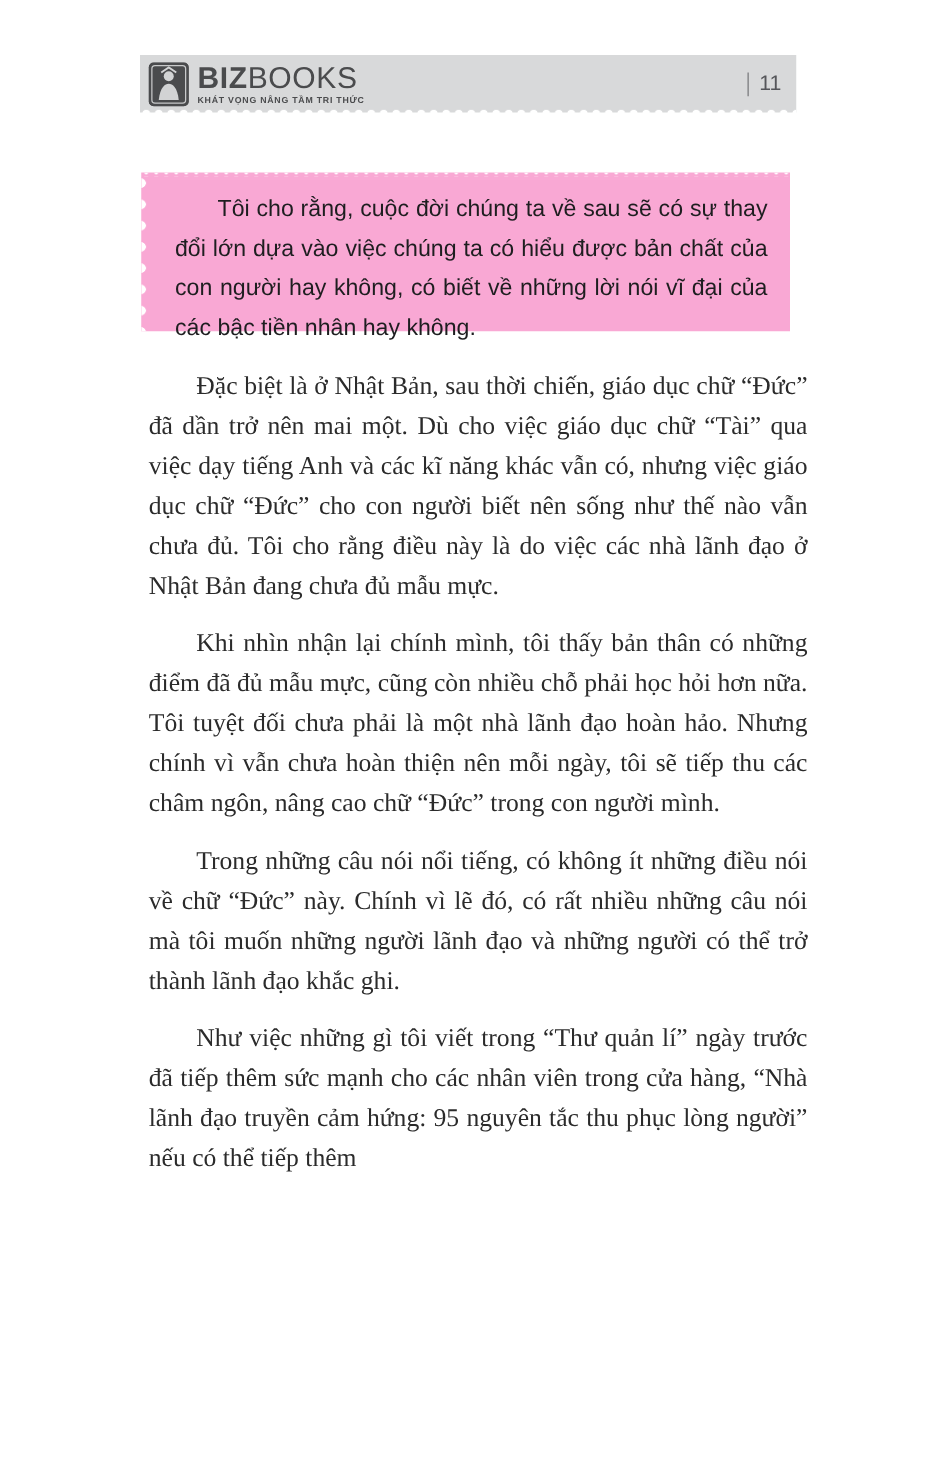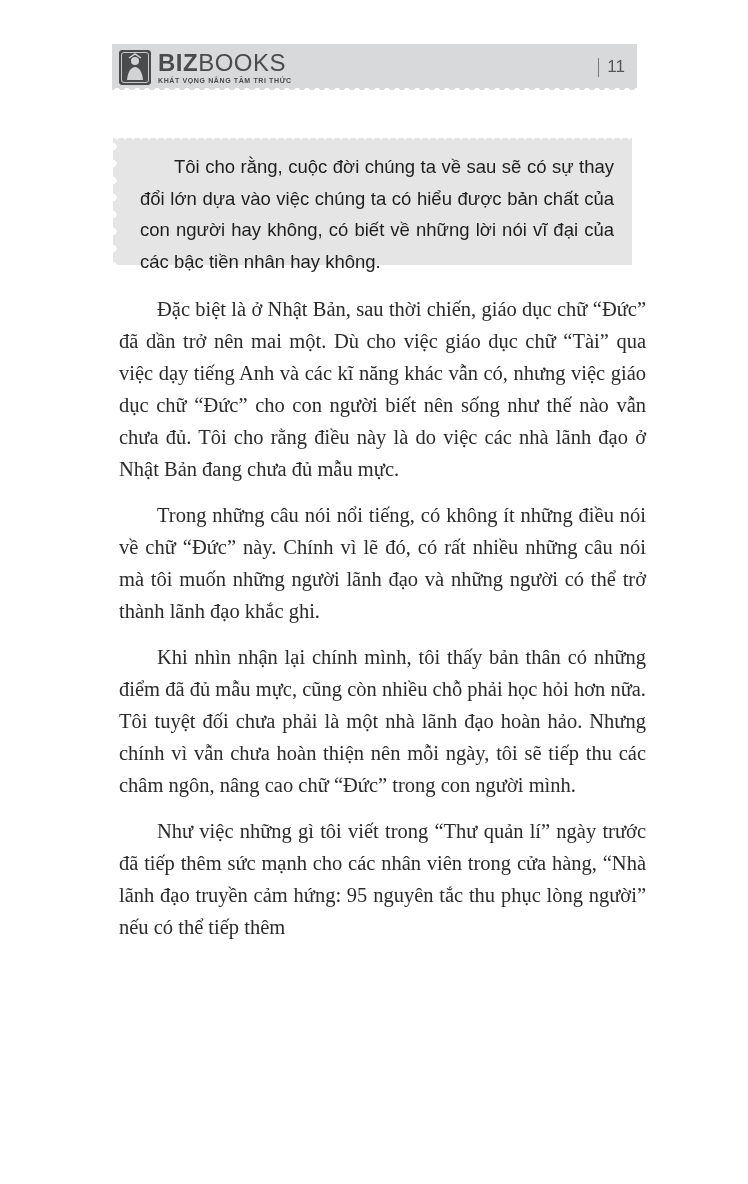--- a/index.html
+++ b/index.html
@@ -98,21 +98,21 @@
     background: #77787b;
   }
 
   
   .quote-box {
     position: absolute;
     left: 113px;
     top: 138px;
     width: 519px;
     height: 127px;
-    background: #e5e5e5;
+    background: #f9a8d4;
     box-sizing: border-box;
     padding: 13px 18px 4px 27px;
   }
   .quote-box::before {
     content: "";
     position: absolute;
     left: 0;
     top: 0;
     bottom: 0;
     width: 7px;
@@ -186,18 +186,18 @@
       <span>11</span>
     </div>
   </div>
 
   <div class="quote-box">
     <p class="quote-text">Tôi cho rằng, cuộc đời chúng ta về sau sẽ có sự thay đổi lớn dựa vào việc chúng ta có hiểu được bản chất của con người hay không, có biết về những lời nói vĩ đại của các bậc tiền nhân hay không.</p>
   </div>
 
   <div class="body-text">
     <p>Đặc biệt là ở Nhật Bản, sau thời chiến, giáo dục chữ “Đức” đã dần trở nên mai một. Dù cho việc giáo dục chữ “Tài” qua việc dạy tiếng Anh và các kĩ năng khác vẫn có, nhưng việc giáo dục chữ “Đức” cho con người biết nên sống như thế nào vẫn chưa đủ. Tôi cho rằng điều này là do việc các nhà lãnh đạo ở Nhật Bản đang chưa đủ mẫu mực.</p>
+    <p>Khi nhìn nhận lại chính mình, tôi thấy bản thân có những điểm đã đủ mẫu mực, cũng còn nhiều chỗ phải học hỏi hơn nữa. Tôi tuyệt đối chưa phải là một nhà lãnh đạo hoàn hảo. Nhưng chính vì vẫn chưa hoàn thiện nên mỗi ngày, tôi sẽ tiếp thu các châm ngôn, nâng cao chữ “Đức” trong con người mình.</p>
     <p>Trong những câu nói nổi tiếng, có không ít những điều nói về chữ “Đức” này. Chính vì lẽ đó, có rất nhiều những câu nói mà tôi muốn những người lãnh đạo và những người có thể trở thành lãnh đạo khắc ghi.</p>
-    <p>Khi nhìn nhận lại chính mình, tôi thấy bản thân có những điểm đã đủ mẫu mực, cũng còn nhiều chỗ phải học hỏi hơn nữa. Tôi tuyệt đối chưa phải là một nhà lãnh đạo hoàn hảo. Nhưng chính vì vẫn chưa hoàn thiện nên mỗi ngày, tôi sẽ tiếp thu các châm ngôn, nâng cao chữ “Đức” trong con người mình.</p>
     <p>Như việc những gì tôi viết trong “Thư quản lí” ngày trước đã tiếp thêm sức mạnh cho các nhân viên trong cửa hàng, “Nhà lãnh đạo truyền cảm hứng: 95 nguyên tắc thu phục lòng người” nếu có thể tiếp thêm</p>
   </div>
 
 </div>
 
 </body></html>

